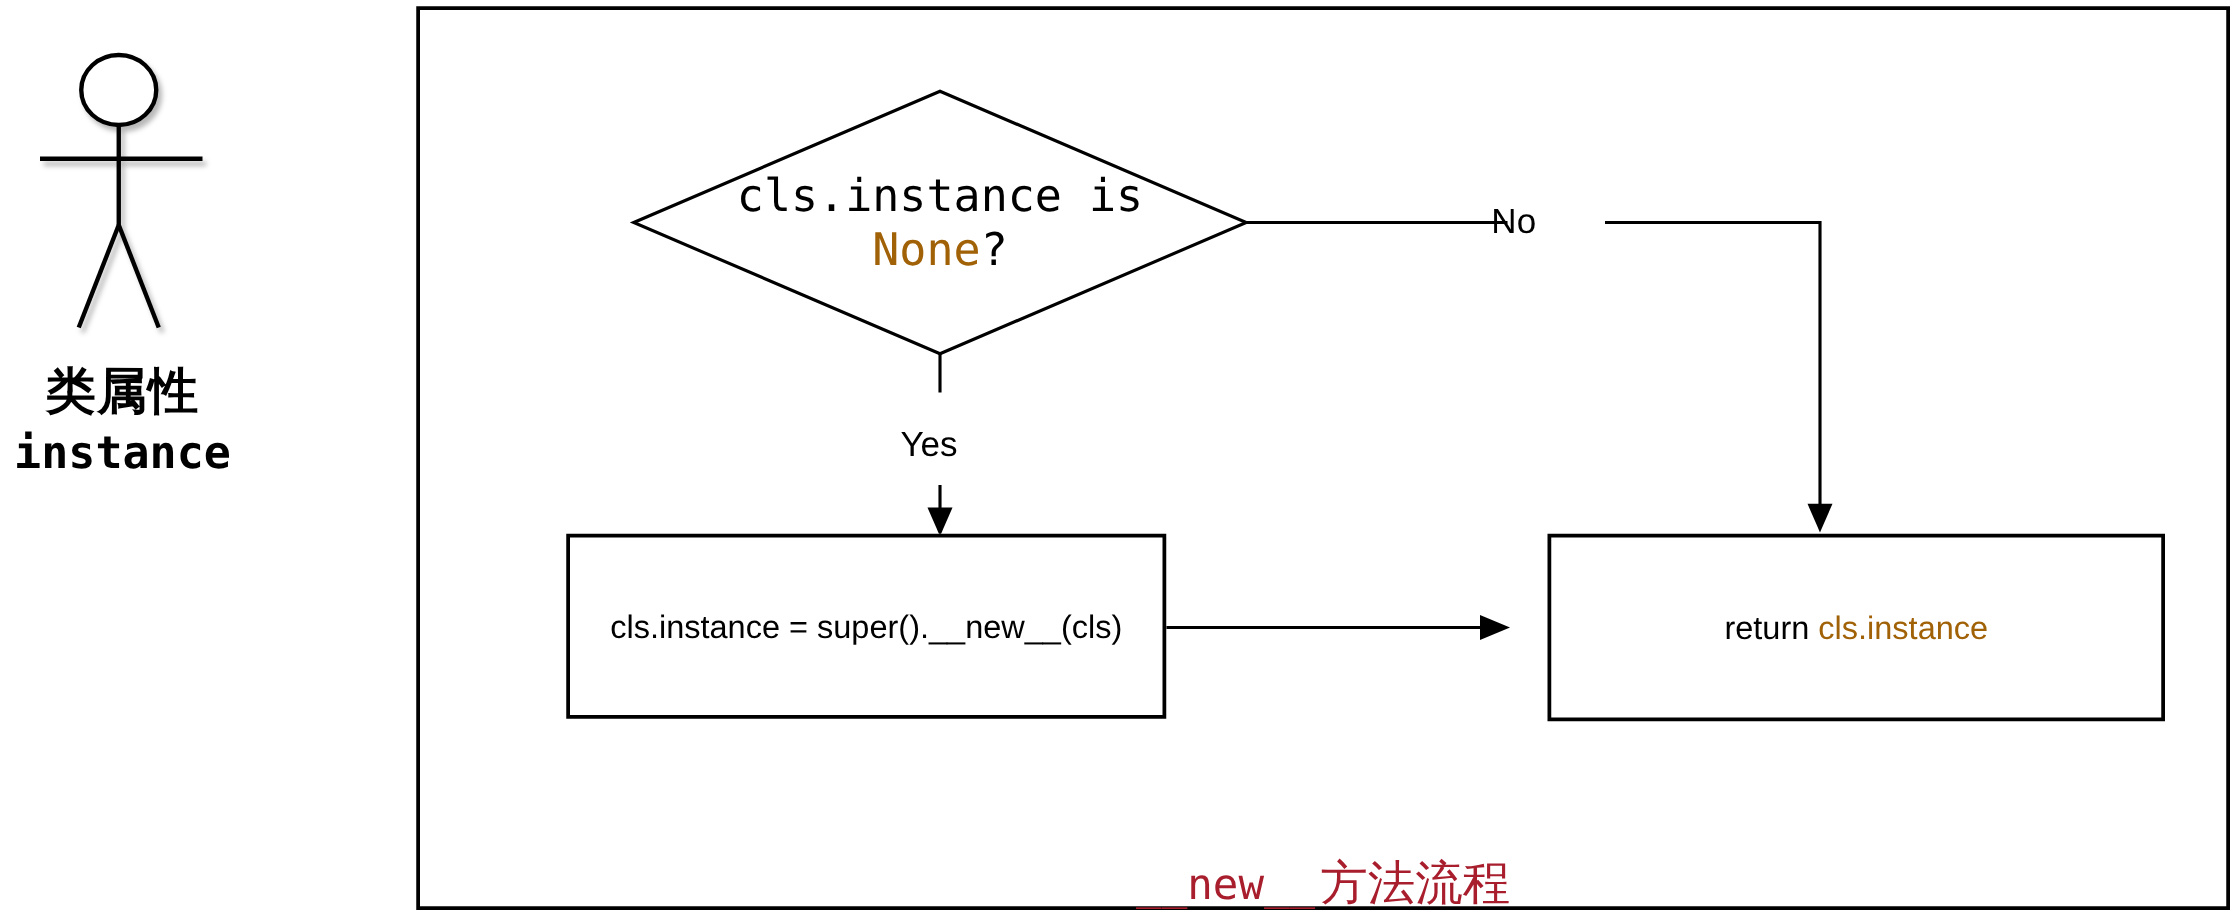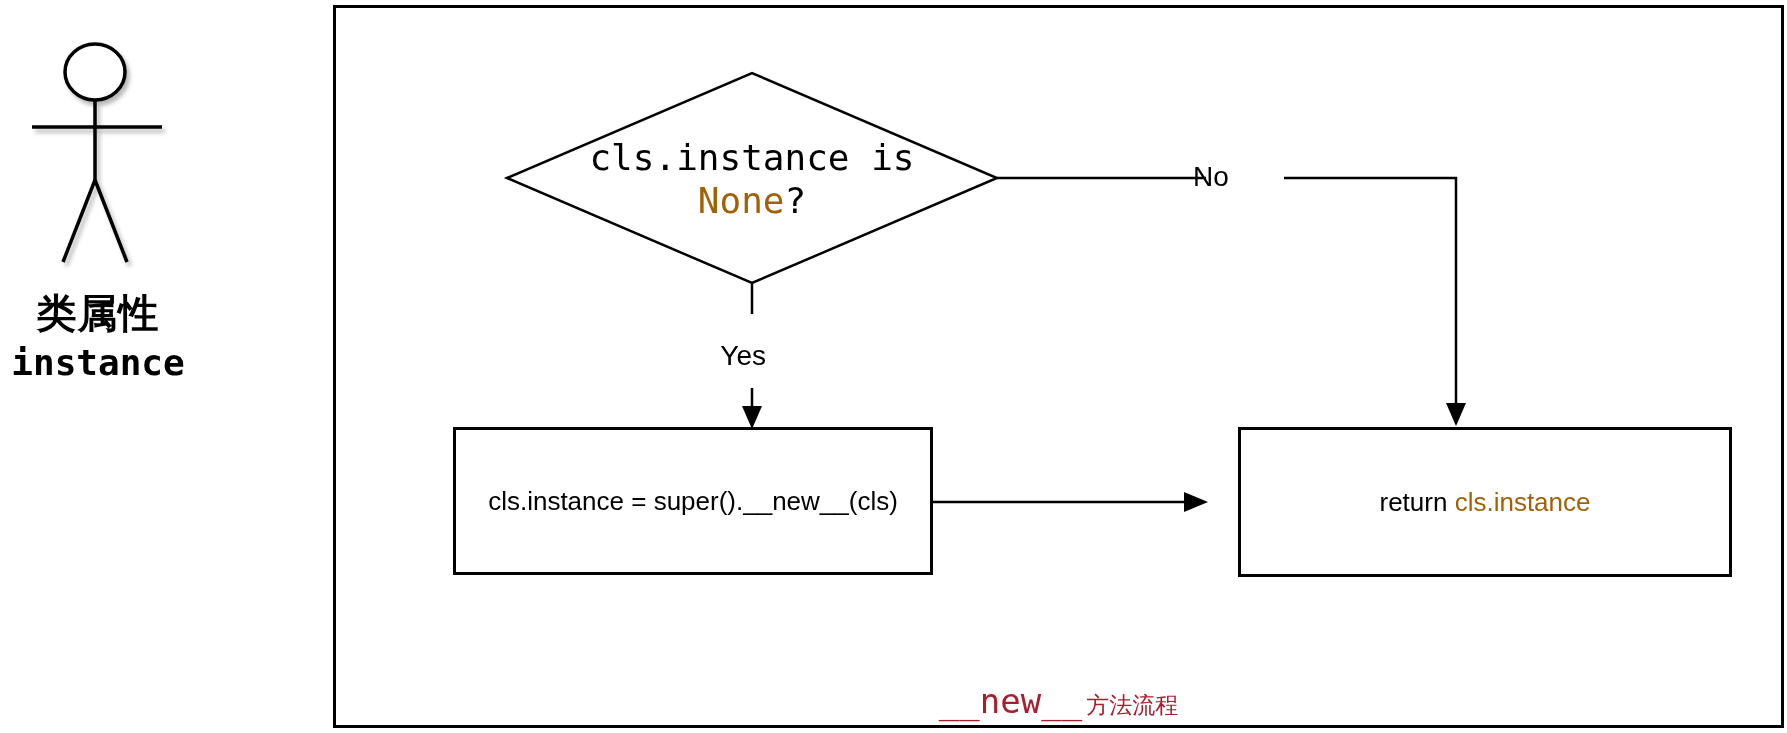--- a/index.html
+++ b/index.html
@@ -67,21 +67,21 @@
   .caption {
     position: absolute; left: 333px; top: 681px; width: 1451px;
     text-align: center; color: #A81E2D; font-size: 30px;
   }
   .caption .code-part {
     font-family: "DejaVu Sans Mono", "Liberation Mono", monospace;
     font-size: 34px;
   }
   .caption .cjk-part {
     font-family: "Liberation Sans", "DejaVu Sans", sans-serif;
-    font-size: 23px; margin-left: 4px;
+    font-size: 38px; margin-left: 4px;
   }
 </style>
 </head>
 <body>
 
 <div class="canvas">
 
   <svg class="actor-figure" viewBox="0 0 200 292">
     <defs>
       <filter id="soft-shadow" x="-30%" y="-30%" width="160%" height="160%">

